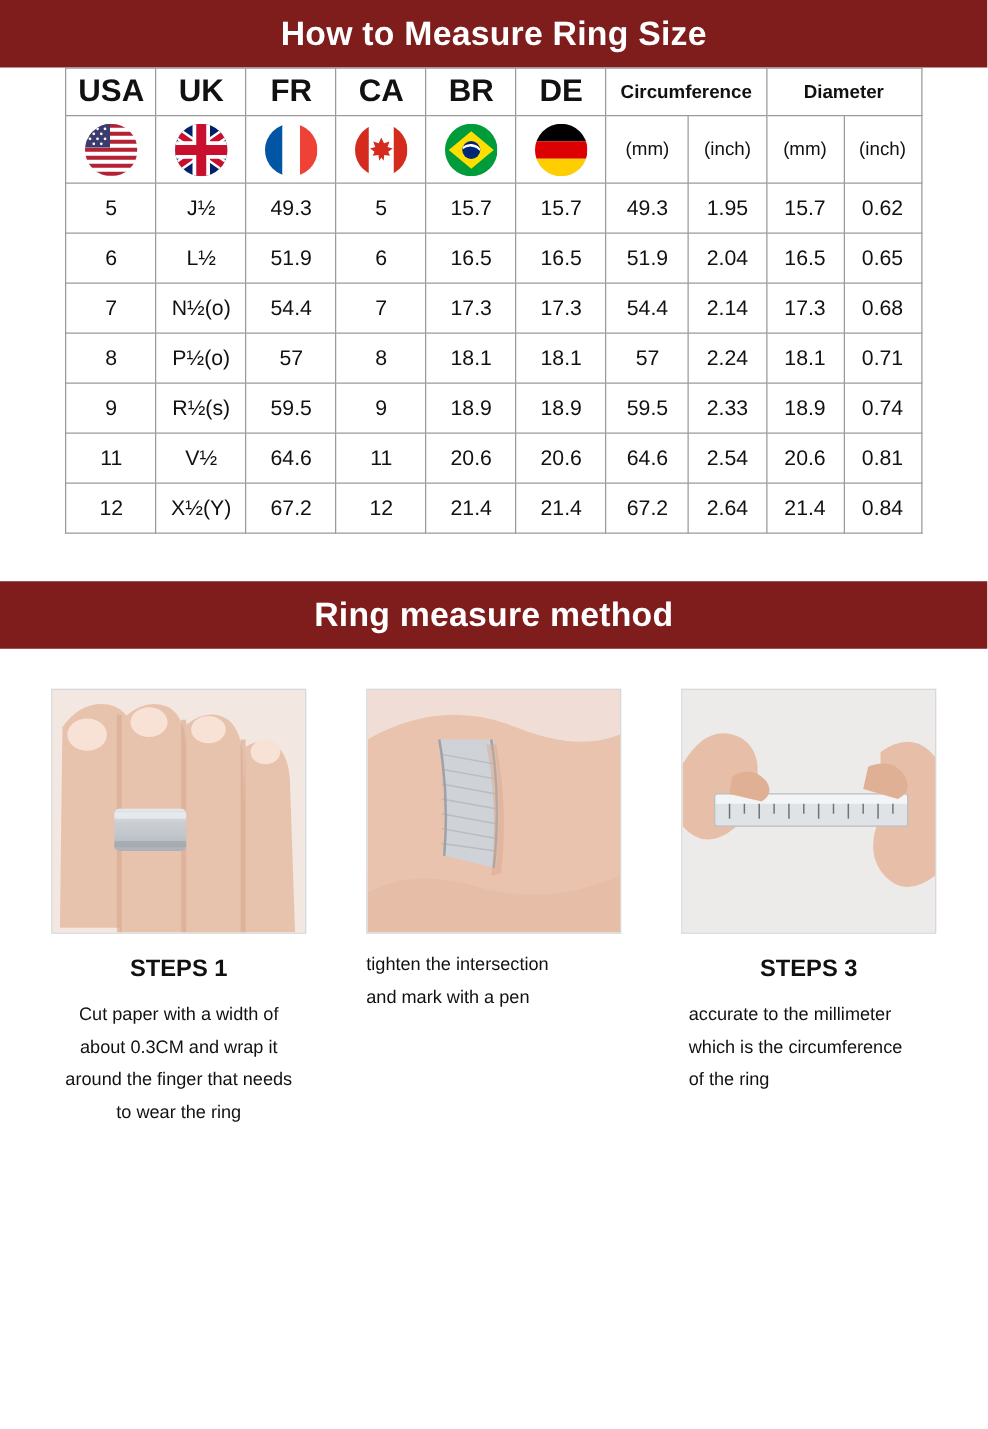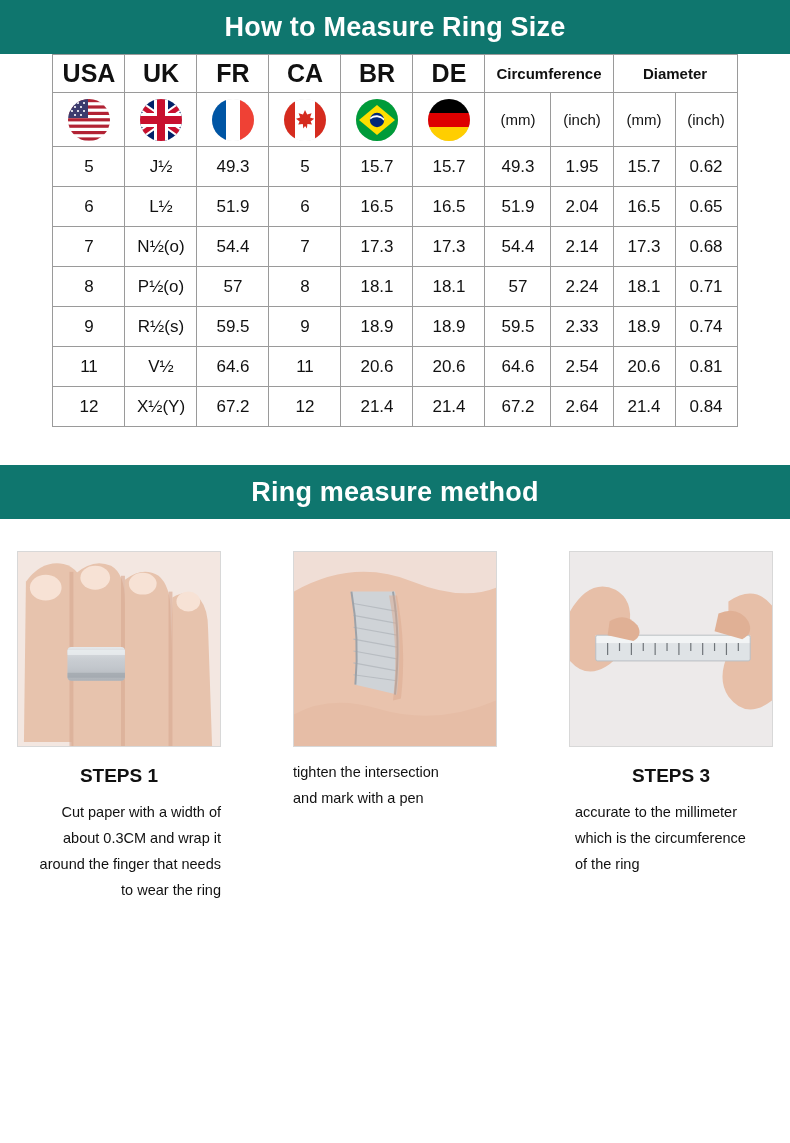--- a/index.html
+++ b/index.html
@@ -7,21 +7,21 @@
     margin: 0; padding: 0;
     width: 790px; height: 1143px;
     background: #ffffff;
     font-family: "Liberation Sans", sans-serif;
     color: #111;
   }
   .page { position: relative; width: 790px; height: 1143px; overflow: hidden; }
 
   
   .banner {
-    background: #0f766e;
+    background: #7f1d1d;
     color: #ffffff;
     text-align: center;
     font-weight: bold;
     font-size: 27px;
     line-height: 54px;
     height: 54px;
     letter-spacing: .2px;
   }
   .banner-2 { margin-top: 0; }
 
@@ -82,21 +82,21 @@
     overflow: hidden;
     position: relative;
     box-shadow: 0 0 0 1px rgba(0,0,0,.12) inset;
   }
   .flag svg { display: block; width: 100%; height: 100%; }
 
   
   .steps {
     display: flex;
     justify-content: center;
-    gap: 72px;
+    gap: 48px;
     margin-top: 32px;
   }
   .step { width: 204px; }
   .photo {
     width: 204px; height: 196px;
     border: 1px solid #d8d8d8;
     overflow: hidden;
     position: relative;
     background: #f2efee;
   }
@@ -108,21 +108,21 @@
     color: #111;
   }
   .step-desc {
     margin-top: 12px;
     font-size: 14.5px;
     line-height: 26px;
     color: #111;
     text-align: center;
   }
   .step-desc span { display: block; }
-  .step-1 .step-desc { text-align: right; }
+  .step-1 .step-desc { text-align: center; }
   .step-2 .step-desc { text-align: left; }
   .step-3 .step-desc { text-align: left; padding-left: 6px; }
 
   
   .skin { position: absolute; inset: 0; }
 </style>
 </head>
 <body>
 
 <div class="page">

